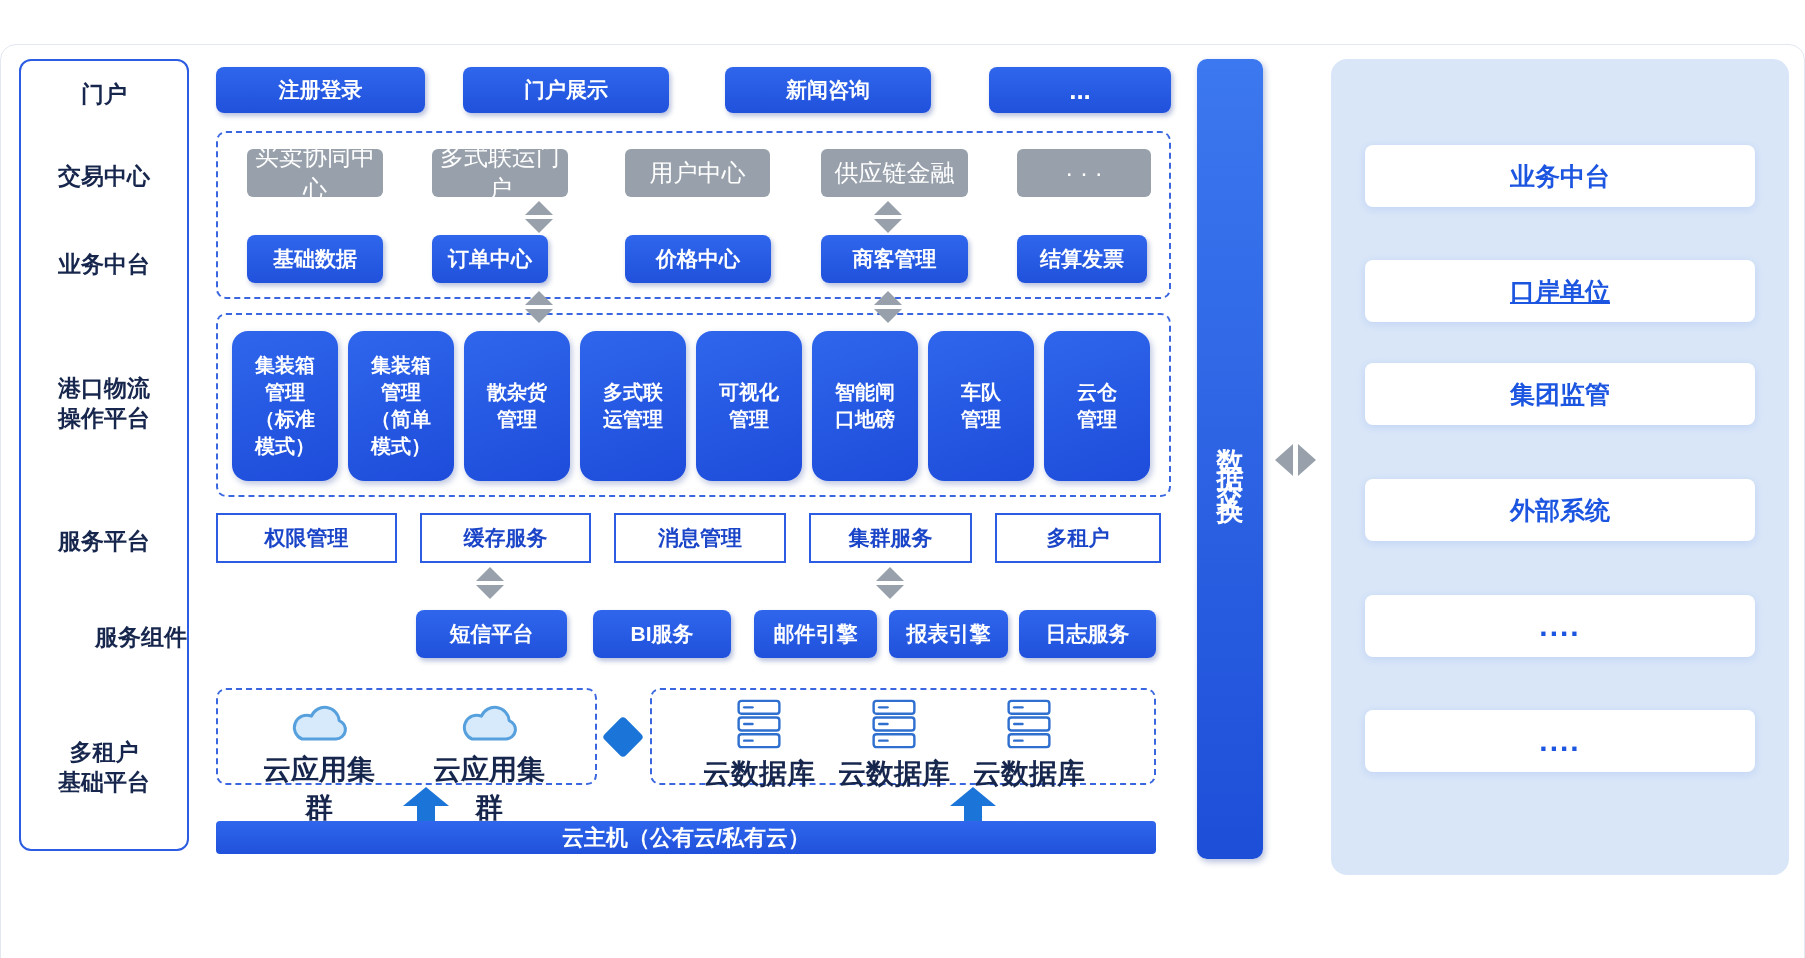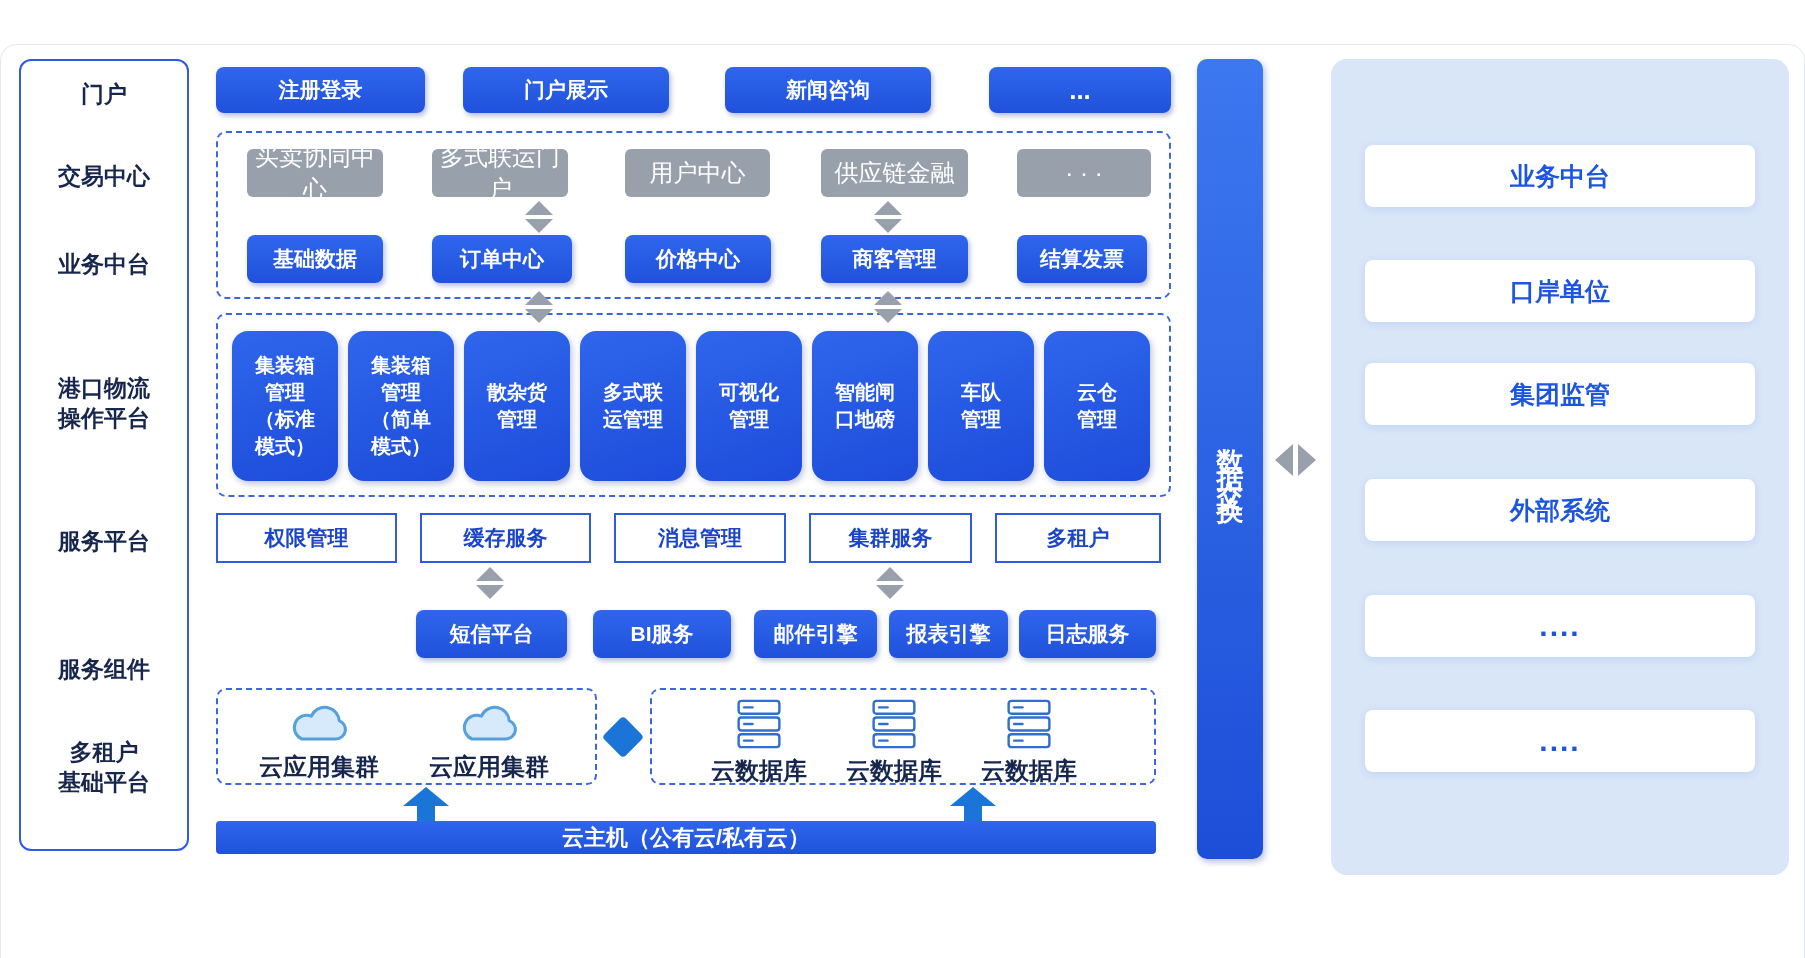--- a/index.html
+++ b/index.html
@@ -6,21 +6,21 @@
   .page{position:relative;width:1805px;height:958px;background:#ffffff;border:1px solid #e2e7f0;border-radius:16px;overflow:hidden;box-sizing:border-box;margin-top:44px;}
   .abs{position:absolute;box-sizing:border-box;}
   .center{display:flex;align-items:center;justify-content:center;text-align:center;}
   .btn-blue{background:linear-gradient(180deg,#2f66ec,#2051dc);color:#fff;font-weight:700;font-size:21px;border-radius:8px;box-shadow:2px 3px 5px rgba(18,48,140,.30);}
   .btn-gray{background:#98a1ab;color:#fff;font-weight:500;font-size:24px;border-radius:6px;}
   .btn-outline{background:#fff;border:2px solid #2b5ce2;color:#1b45c8;font-weight:700;font-size:21px;border-radius:0;}
   .tall{background:linear-gradient(160deg,#2f66ec,#1d4cda);color:#fff;font-weight:700;font-size:20px;line-height:27px;border-radius:16px;white-space:pre-line;box-shadow:2px 3px 6px rgba(18,48,140,.28);}
   .dashed{border:2px dashed #3a66e0;border-radius:10px;}
   .sidebar{background:#fff;border:2px solid #2b5ce2;border-radius:12px;}
   .sb-label{position:absolute;width:100%;text-align:center;color:#17264c;font-weight:700;font-size:23px;line-height:30px;white-space:pre-line;}
-  .icon-label{color:#17264c;font-weight:700;font-size:24px;text-align:center;margin-top:2px;}
+  .icon-label{color:#17264c;font-weight:700;font-size:28px;text-align:center;margin-top:2px;}
   .icon-wrap{text-align:center;}
   .varrow{width:28px;}
   .varrow .t{width:0;height:0;border-left:14px solid transparent;border-right:14px solid transparent;border-bottom:14px solid #98a1ab;}
   .varrow .b{width:0;height:0;border-left:14px solid transparent;border-right:14px solid transparent;border-top:14px solid #98a1ab;margin-top:4px;}
   .harrow{display:flex;gap:5px;align-items:center;}
   .harrow .l{width:0;height:0;border-top:16px solid transparent;border-bottom:16px solid transparent;border-right:18px solid #98a1ab;}
   .harrow .r{width:0;height:0;border-top:16px solid transparent;border-bottom:16px solid transparent;border-left:18px solid #98a1ab;}
   .uparrow .tri{width:0;height:0;border-left:23px solid transparent;border-right:23px solid transparent;border-bottom:19px solid #1b74d8;}
   .uparrow .stem{width:18px;height:15px;background:#1b74d8;margin:0 auto;}
   .diamond{width:30px;height:30px;background:#1b74d8;transform:rotate(45deg);border-radius:4px;}
@@ -35,21 +35,21 @@
 
 <div class="page">
 
   <div class="abs sidebar" style="left:18px;top:14px;width:170px;height:792px;">
     <div class="sb-label" style="top:18px;">门户</div>
     <div class="sb-label" style="top:100px;">交易中心</div>
     <div class="sb-label" style="top:188px;">业务中台</div>
     <div class="sb-label" style="top:312px;">港口物流
 操作平台</div>
     <div class="sb-label" style="top:465px;">服务平台</div>
-    <div class="sb-label" style="top:593px;">服务组件</div>
+    <div class="sb-label" style="top:561px;text-align:right;">服务组件</div>
     <div class="sb-label" style="top:676px;">多租户
 基础平台</div>
   </div>
 
   <div class="abs center btn-blue" style="left:215px;top:22px;width:209px;height:46px;">注册登录</div>
   <div class="abs center btn-blue" style="left:462px;top:22px;width:206px;height:46px;">门户展示</div>
   <div class="abs center btn-blue" style="left:724px;top:22px;width:206px;height:46px;">新闻咨询</div>
   <div class="abs center btn-blue" style="left:988px;top:22px;width:182px;height:46px;font-size:26px;">...</div>
 
   <div class="abs dashed" style="left:215px;top:86px;width:955px;height:168px;"></div>
@@ -63,21 +63,21 @@
   <div class="abs varrow" style="left:524px;top:156px;">
       <div class="t"></div>
       <div class="b"></div>
     </div>
   <div class="abs varrow" style="left:873px;top:156px;">
       <div class="t"></div>
       <div class="b"></div>
     </div>
 
   <div class="abs center btn-blue" style="left:246px;top:190px;width:136px;height:48px;">基础数据</div>
-  <div class="abs center btn-blue" style="left:431px;top:190px;width:140px;height:48px;">订单中心</div>
+  <div class="abs center btn-blue" style="left:431px;top:190px;width:116px;height:48px;">订单中心</div>
   <div class="abs center btn-blue" style="left:624px;top:190px;width:146px;height:48px;">价格中心</div>
   <div class="abs center btn-blue" style="left:820px;top:190px;width:147px;height:48px;">商客管理</div>
   <div class="abs center btn-blue" style="left:1016px;top:190px;width:130px;height:48px;">结算发票</div>
 
   <div class="abs varrow" style="left:524px;top:246px;z-index:5;">
       <div class="t"></div>
       <div class="b"></div>
     </div>
   <div class="abs varrow" style="left:873px;top:246px;z-index:5;">
       <div class="t"></div>
@@ -216,20 +216,20 @@
     <div class="vtext">数据交换</div>
   </div>
 
   <div class="abs harrow" style="left:1274px;top:399px;">
       <div class="l"></div>
       <div class="r"></div>
     </div>
 
   <div class="abs rpanel" style="left:1330px;top:14px;width:458px;height:816px;">
     <div class="panel-box" style="top:86px;">业务中台</div>
-    <div class="panel-box" style="top:201px;">口岸单位</div>
+    <div class="panel-box" style="top:201px;text-decoration:underline;">口岸单位</div>
     <div class="panel-box" style="top:304px;">集团监管</div>
     <div class="panel-box" style="top:420px;">外部系统</div>
     <div class="panel-box" style="top:536px;font-size:30px;letter-spacing:2px;">....</div>
     <div class="panel-box" style="top:651px;font-size:30px;letter-spacing:2px;">....</div>
   </div>
 
 </div>
 
 </body></html>

